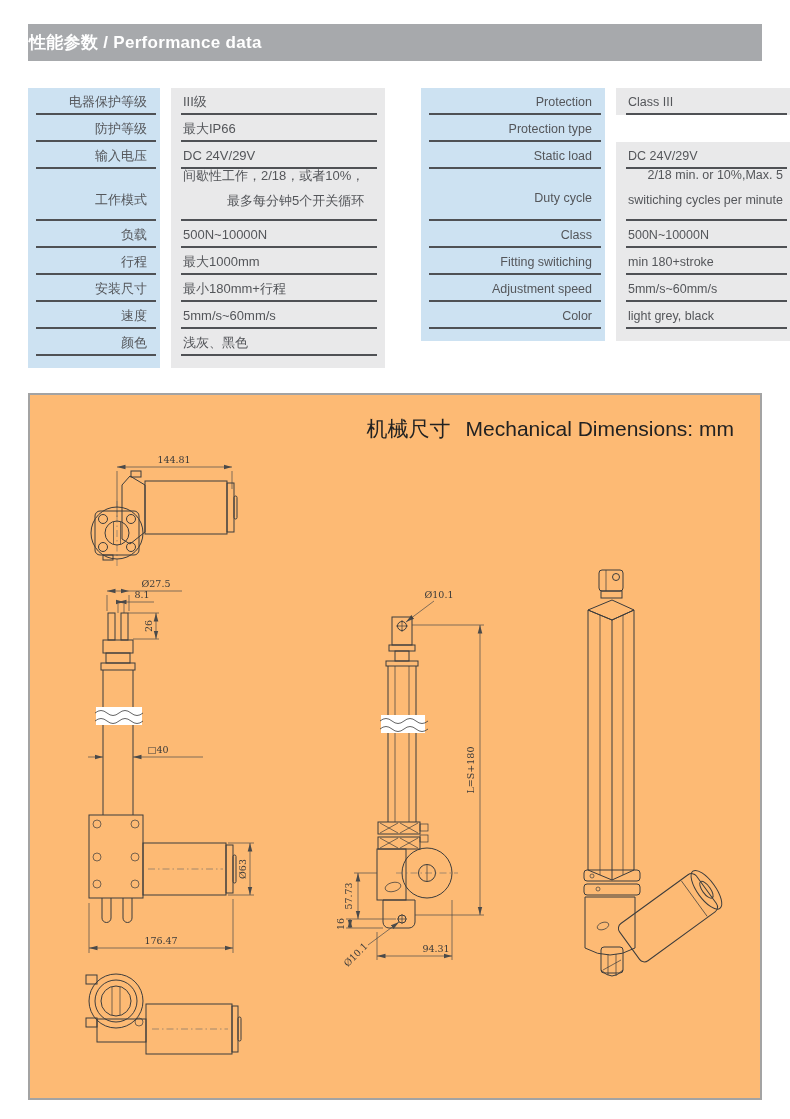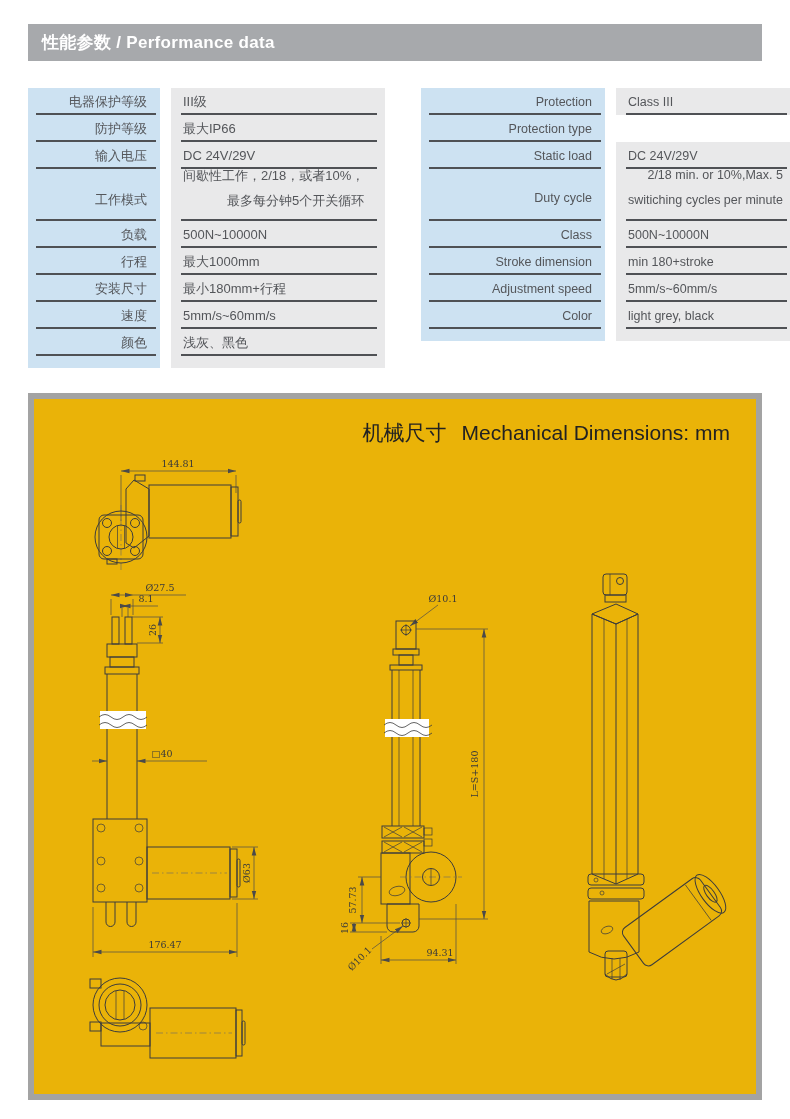--- a/index.html
+++ b/index.html
@@ -1,20 +1,20 @@
 <!DOCTYPE html>
 <html><head>
 <meta charset="utf-8">
 <style>
   html,body{margin:0;padding:0;background:#fff;}
   .page{position:relative;width:790px;height:1119px;background:#fff;overflow:hidden;
         font-family:"Liberation Sans",sans-serif;color:#54565a;}
   
   .hdr{position:absolute;left:28px;top:24px;width:734px;height:37px;background:#a7a9ac;
-       display:flex;align-items:center;box-sizing:border-box;padding-left:14px;}
+       display:flex;align-items:center;box-sizing:border-box;padding-left:1px;}
   .hdr span{color:#fff;font-size:17px;font-weight:bold;letter-spacing:.3px;}
   
   .tables{position:absolute;left:28px;top:88px;display:flex;gap:36px;text-align:right;}
   .tbl{display:flex;flex-direction:column;}
   .row{display:flex;}
   .r27{height:27px;}
   .r52{height:52px;}
   .rft{height:12px;}
   .lab,.val,.gap{box-sizing:border-box;position:relative;}
   .lab{background:#cde2f2;display:flex;justify-content:flex-end;align-items:center;padding-right:13px;}
@@ -24,21 +24,21 @@
   .tbl-en .lab{width:184px;} .tbl-en .val{width:179px;}
   .tbl-zh{font-size:13px;} .tbl-en{font-size:12.5px;}
   .row:not(.rft) .lab::after{content:"";position:absolute;left:8px;right:4px;bottom:0;height:2px;background:#4f5155;}
   .row:not(.rft) .val::after{content:"";position:absolute;left:10px;right:8px;bottom:0;height:2px;background:#4f5155;}
   .r52 .lab{align-items:flex-start;padding-top:22px;}
   .r52 .val{align-items:flex-end;padding-bottom:8px;}
   .pre{white-space:pre-line;line-height:25px;}
   .r27 .pre{line-height:normal;}
   
   .mech{position:absolute;left:28px;top:393px;width:734px;height:707px;box-sizing:border-box;
-        border:6px solid #a3a3a3;background:#eab308;}
+        border:2px solid #a3a3a3;background:#fdba74;}
   .mech-title{position:absolute;right:26px;top:20px;display:flex;align-items:baseline;gap:15px;
               color:#222;font-size:21px;}
   .mech-title .zh{font-weight:500;}
   .mech svg{position:absolute;overflow:visible;}
   .mech svg text{font-family:"DejaVu Serif",serif;font-size:9.5px;fill:#3a3a3a;}
   #d1{left:38px;top:50px;}
   #d2{left:48px;top:176px;}
   #d3{left:308px;top:190px;}
   #d4{left:540px;top:163px;}
   #d5{left:52px;top:562px;}
@@ -189,21 +189,21 @@
         <div class="lab">
             <span>Class</span>
           </div>
         <div class="gap"></div>
         <div class="val">
             <span class="pre">500N~10000N</span>
           </div>
       </div>
       <div class="row r27">
         <div class="lab">
-            <span>Stroke dimension</span>
+            <span>Fitting switiching</span>
           </div>
         <div class="gap"></div>
         <div class="val">
             <span class="pre">min 180+stroke</span>
           </div>
       </div>
       <div class="row r27">
         <div class="lab">
             <span>Adjustment speed</span>
           </div>

